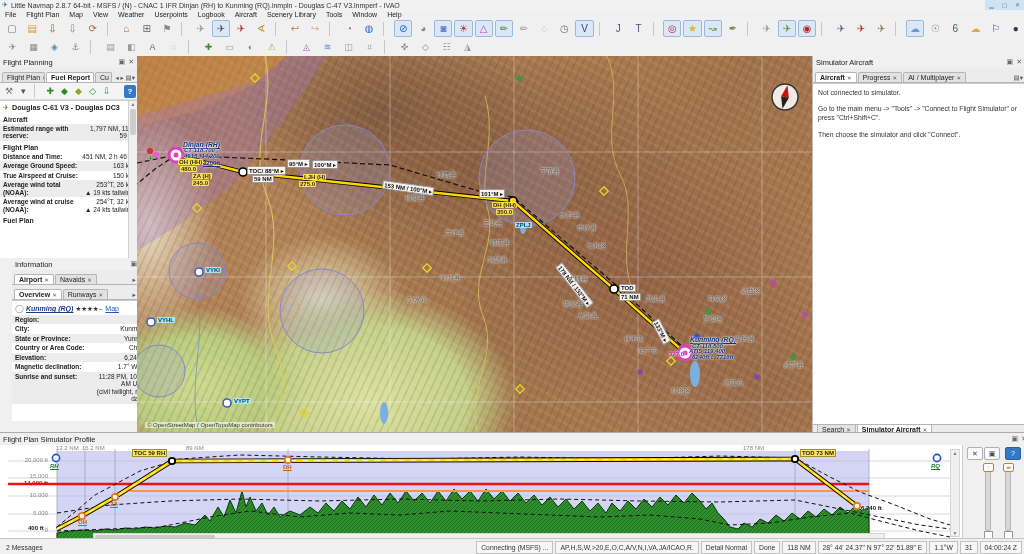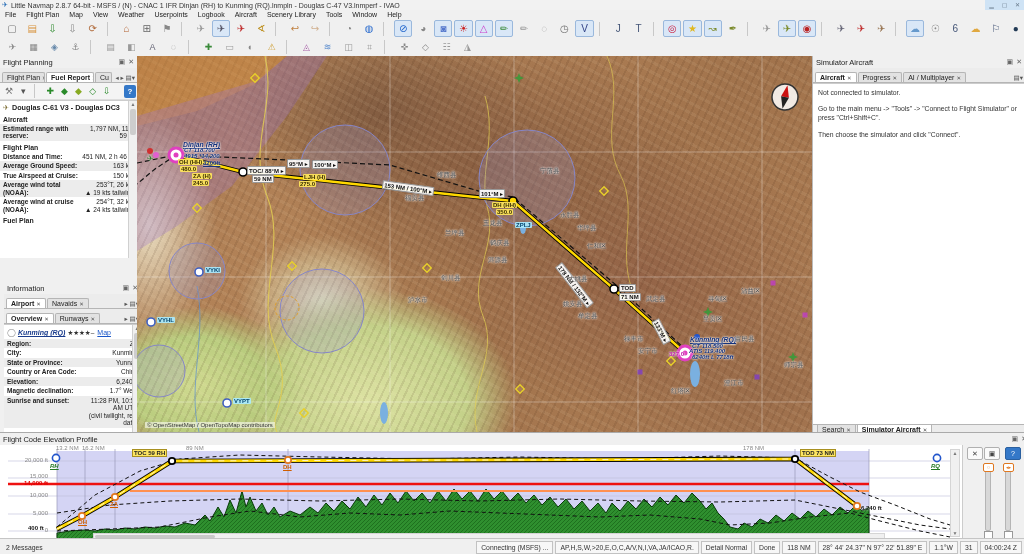--- a/index.html
+++ b/index.html
@@ -42,21 +42,21 @@
   .sbar .up{position:absolute;top:0;left:0;right:0;}
   .sbar .dn{position:absolute;bottom:0;left:0;right:0;}
   .sbar .th{position:absolute;left:1px;right:1px;top:8px;height:26px;background:#cdcdcd;border-radius:2px;}
   .paneltitle{font-size:7.2px;font-weight:bold;padding:2px 3px 1px 3px;display:flex;gap:3px;align-items:flex-start;}
   .paneltitle .pico{color:#7a6a30;}
   .sec-h{font-weight:bold;font-size:6.9px;padding:3px 3px 1px 3px;}
   .inforow{display:flex;font-size:6.5px;padding:1px 3px;line-height:1.15;}
   .inforow.alt{background:#ececec;}
   .inforow .lab{font-weight:bold;width:60%;}
   .inforow .val{width:40%;text-align:right;}
-  #info-dock{position:absolute;left:4px;top:202px;width:137px;height:174px;overflow:hidden;margin-top:24px;}
+  #info-dock{position:absolute;left:12px;top:202px;width:137px;height:174px;overflow:hidden;}
   #info-content{position:relative;background:#fff;height:120px;overflow:hidden;border-top:1px solid #ccc;}
   .apt-title{font-size:7px;padding:3px 3px 2px 3px;display:flex;align-items:center;gap:2px;flex-wrap:nowrap;white-space:nowrap;overflow:hidden;}
   .apt-title .ring{color:#888;font-size:8px;}
   .apt-title .nm{color:#1a3c8c;font-weight:bold;font-style:italic;text-decoration:underline;}
   .apt-title .st{color:#333;font-size:6.5px;}
   .apt-title .mlink{color:#1a56c8;text-decoration:underline;margin-left:1px;}
   
   #map{position:absolute;left:137px;top:56px;width:675px;height:376px;overflow:hidden;border-right:1px solid #aaa;
     background:
       radial-gradient(ellipse 150px 110px at 60px 330px,#cfd98f 0%,#b9cc7e 45%,rgba(185,204,126,0) 72%),
@@ -536,21 +536,21 @@
         </div>
         <div class="tab active">
           <span>Simulator Aircraft</span>
           <span class="tx">✕</span>
         </div>
       </div>
   </div>
 
   <div id="profile-dock">
     <div id="profile-h" class="dock-h">
-      <span>Flight Code Elevation Profile</span>
+      <span>Flight Plan Simulator Profile</span>
       <span class="sp"></span>
       <span class="db">▣</span>
       <span class="db">✕</span>
     </div>
     <svg id="profile-svg" width="960" height="94" viewBox="0 0 960 94">
         <rect x="0" y="0" width="960" height="94" fill="#fff"></rect>
         <rect x="57" y="6" width="812" height="82" fill="#ccccf2" opacity="0.85"></rect>
         <line x1="8" y1="16" x2="950" y2="16" stroke="#bcbcd8" stroke-width="0.6"></line>
         <line x1="8" y1="33" x2="950" y2="33" stroke="#bcbcd8" stroke-width="0.6"></line>
         <line x1="8" y1="51" x2="950" y2="51" stroke="#bcbcd8" stroke-width="0.6"></line>

